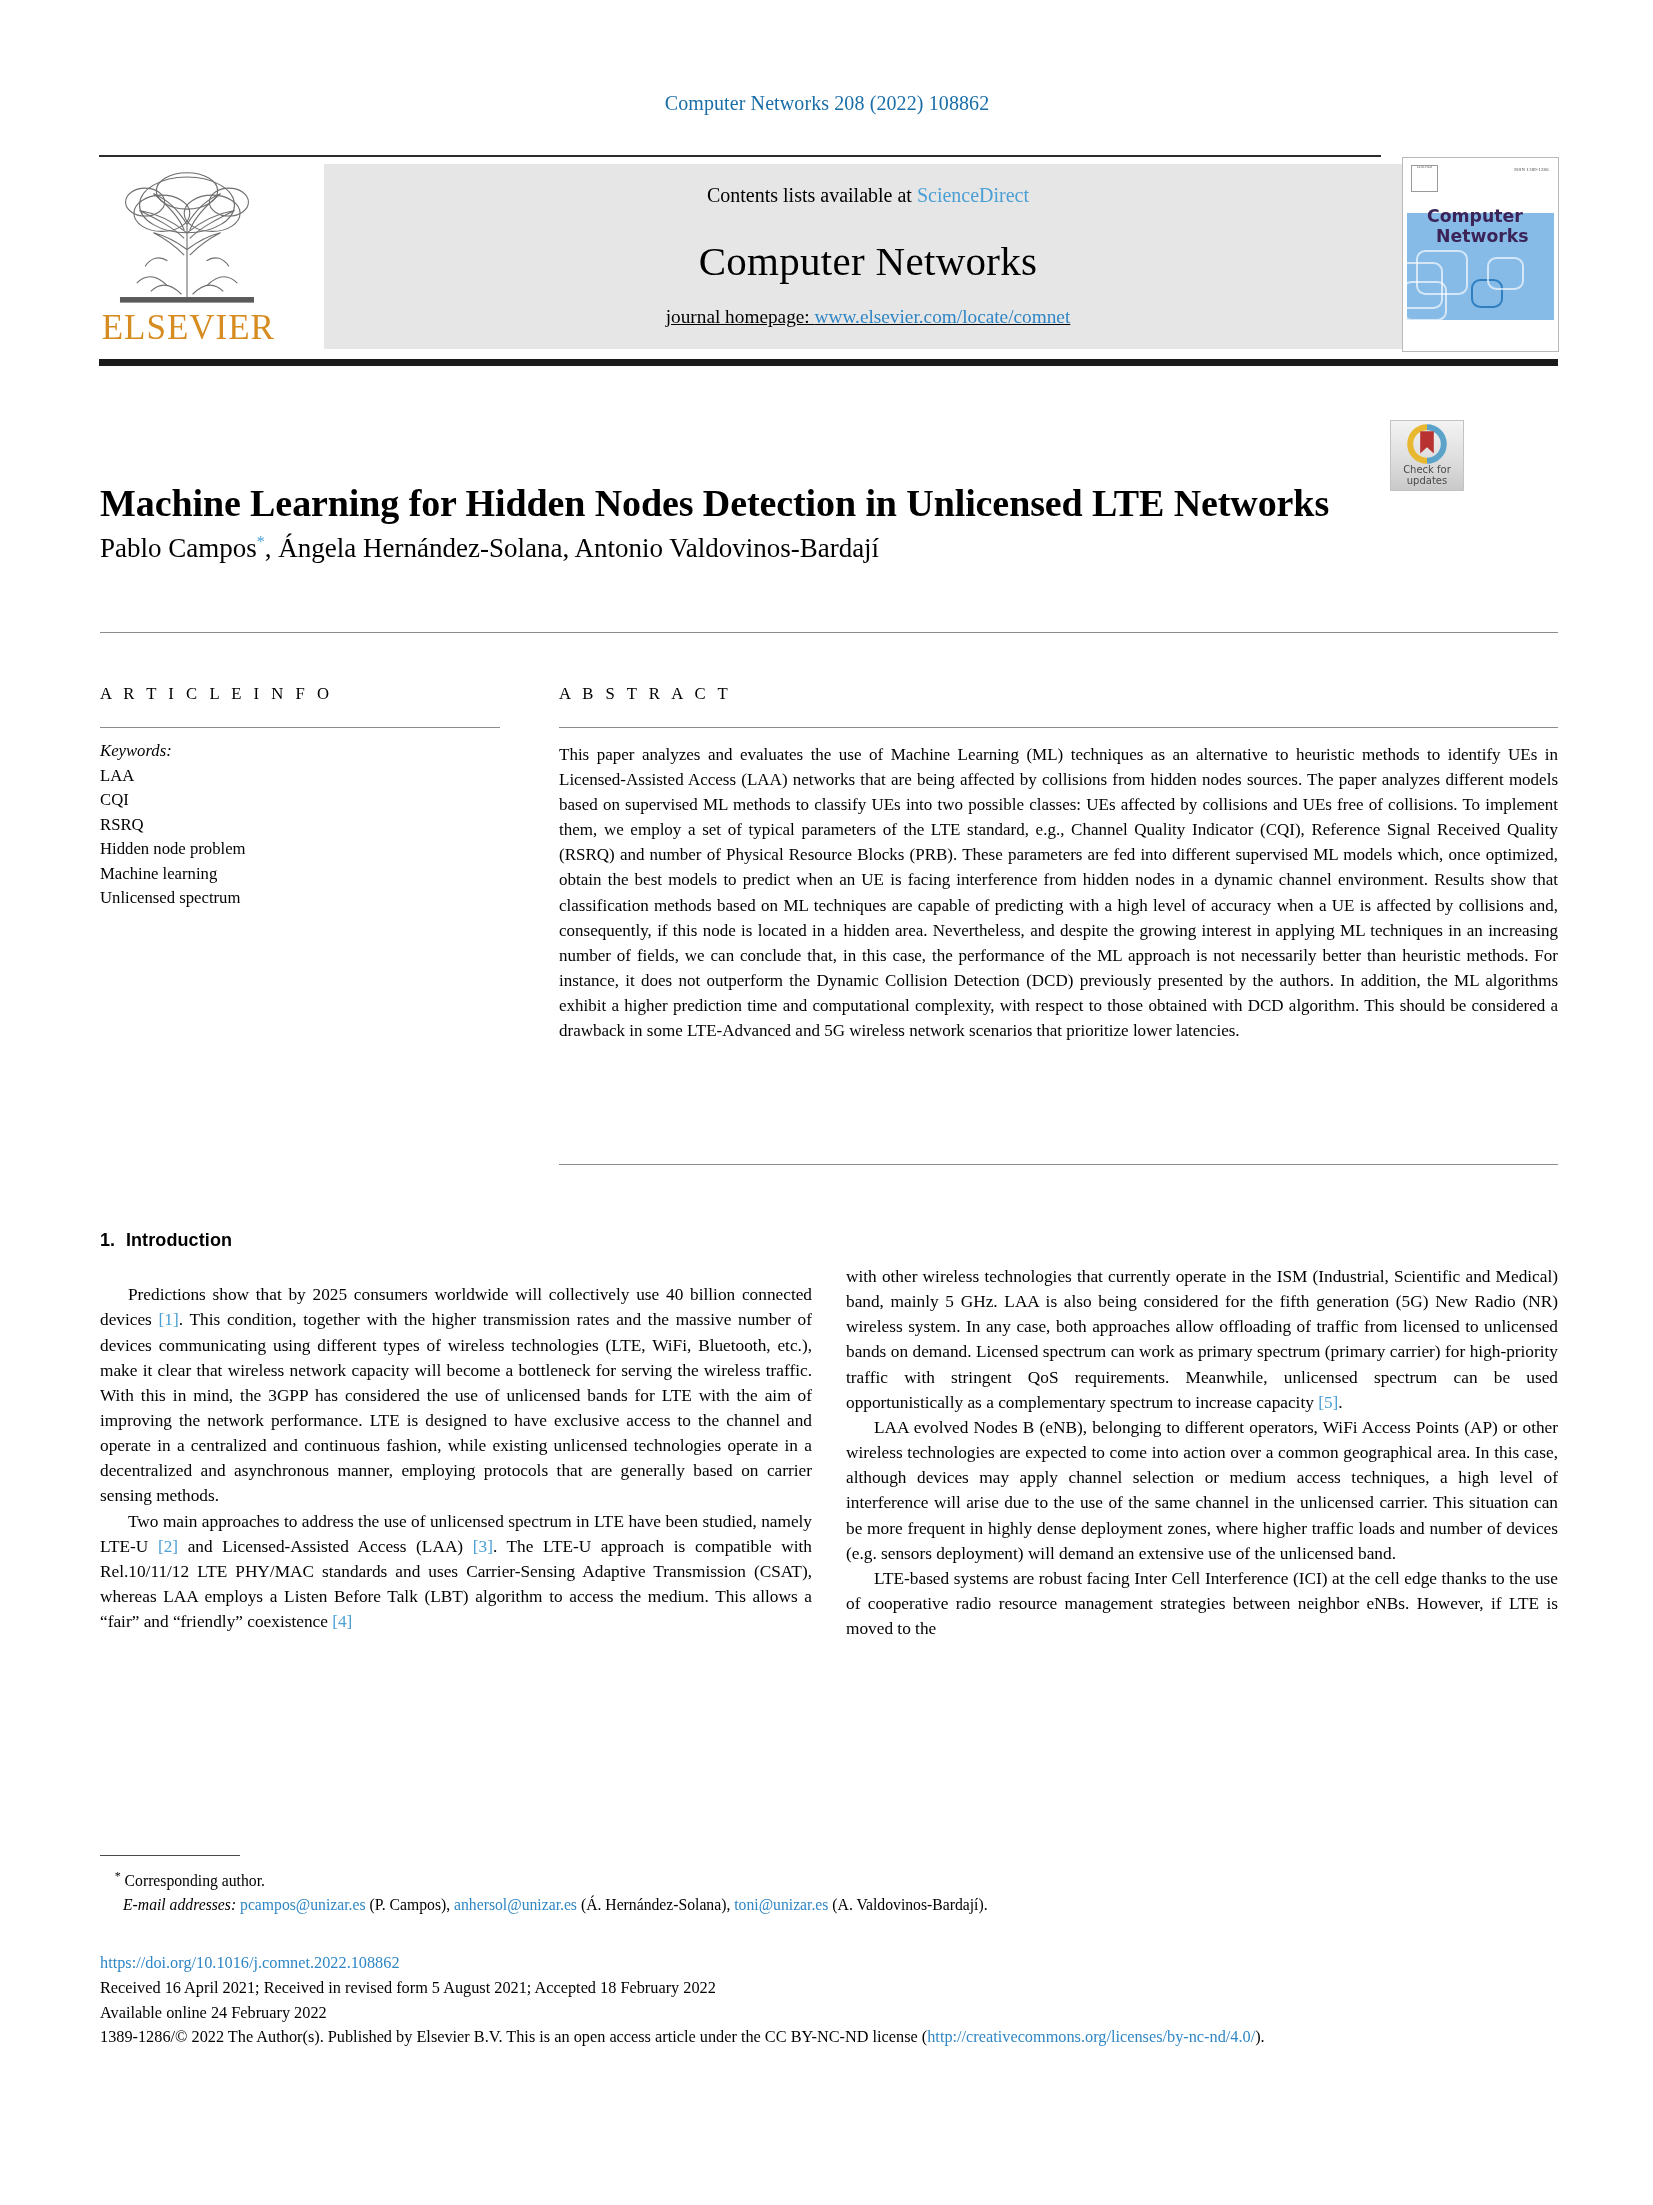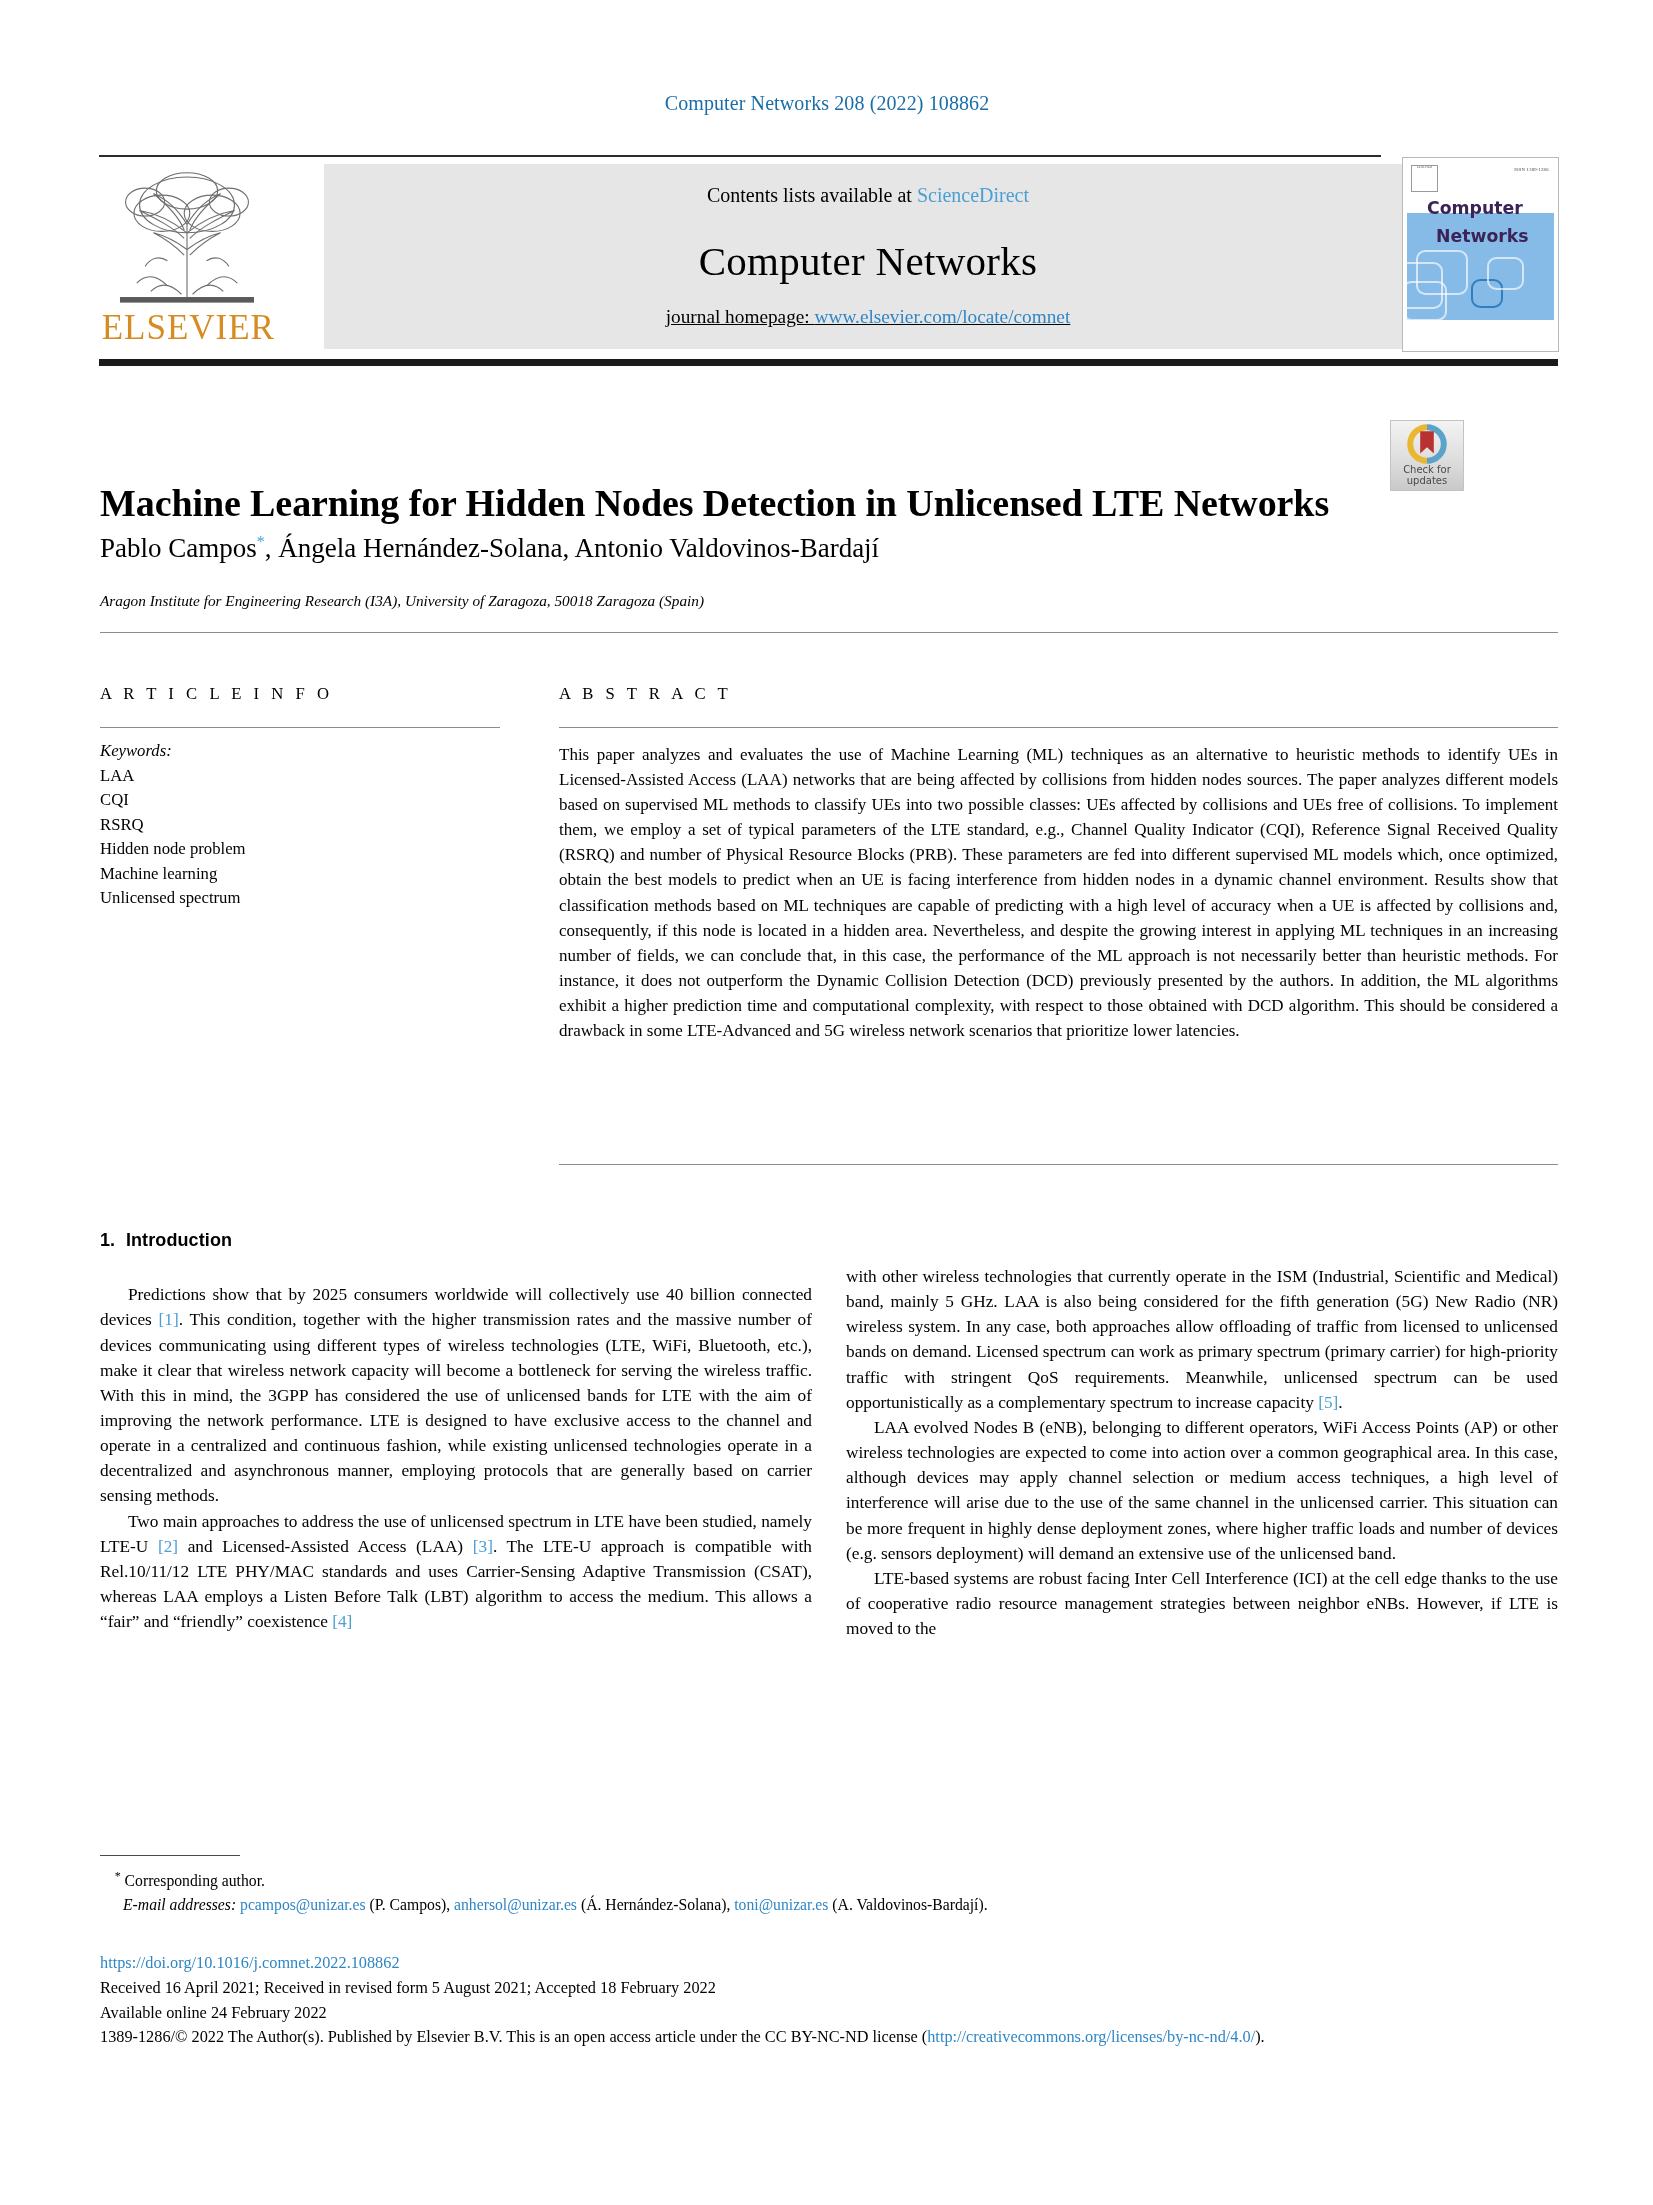--- a/index.html
+++ b/index.html
@@ -145,21 +145,21 @@
     font-size: 4.7px;
     color: #444;
     letter-spacing: 0.2px;
   }
   .cover-txt1, .cover-txt2 {
     position: absolute;
     font-family: "DejaVu Sans", sans-serif;
     font-weight: 700;
     color: #3b2357;
   }
-  .cover-txt1 { left: 20px; top: 36px; font-size: 17.3px; }
+  .cover-txt1 { left: 20px; top: 44px; font-size: 17.3px; }
   .cover-txt2 { left: 29px; top: 64px; font-size: 17.3px; }
   .cover-sq {
     position: absolute;
     border: 2px solid rgba(255,255,255,0.65);
     border-radius: 9.3px;
   }
   .cover-sq.dark { border-color: #2f7fc0; }
 
   .masthead-rule-bottom {
     position: absolute;
@@ -411,21 +411,20 @@
       <div>updates</div>
     </div>
   </div>
 
   <h1 class="paper-title">Machine Learning for Hidden Nodes Detection in Unlicensed LTE Networks</h1>
 
   <div class="authors">
     <span>Pablo Campos</span><span class="star">*</span><span>, Ángela Hernández-Solana, Antonio Valdovinos-Bardají</span>
   </div>
 
-  <div class="affiliation">Aragon Institute for Engineering Research (I3A), University of Zaragoza, 50018 Zaragoza (Spain)</div>
   <div class="rule-under-authors"></div>
 
   <div class="info-col">
     <div class="sec-head">A R T I C L E  I N F O</div>
     <div class="hair-rule"></div>
     <div class="kw-wrap">
       <div class="kw-title">Keywords:</div>
       <div>LAA</div>
       <div>CQI</div>
       <div>RSRQ</div>

